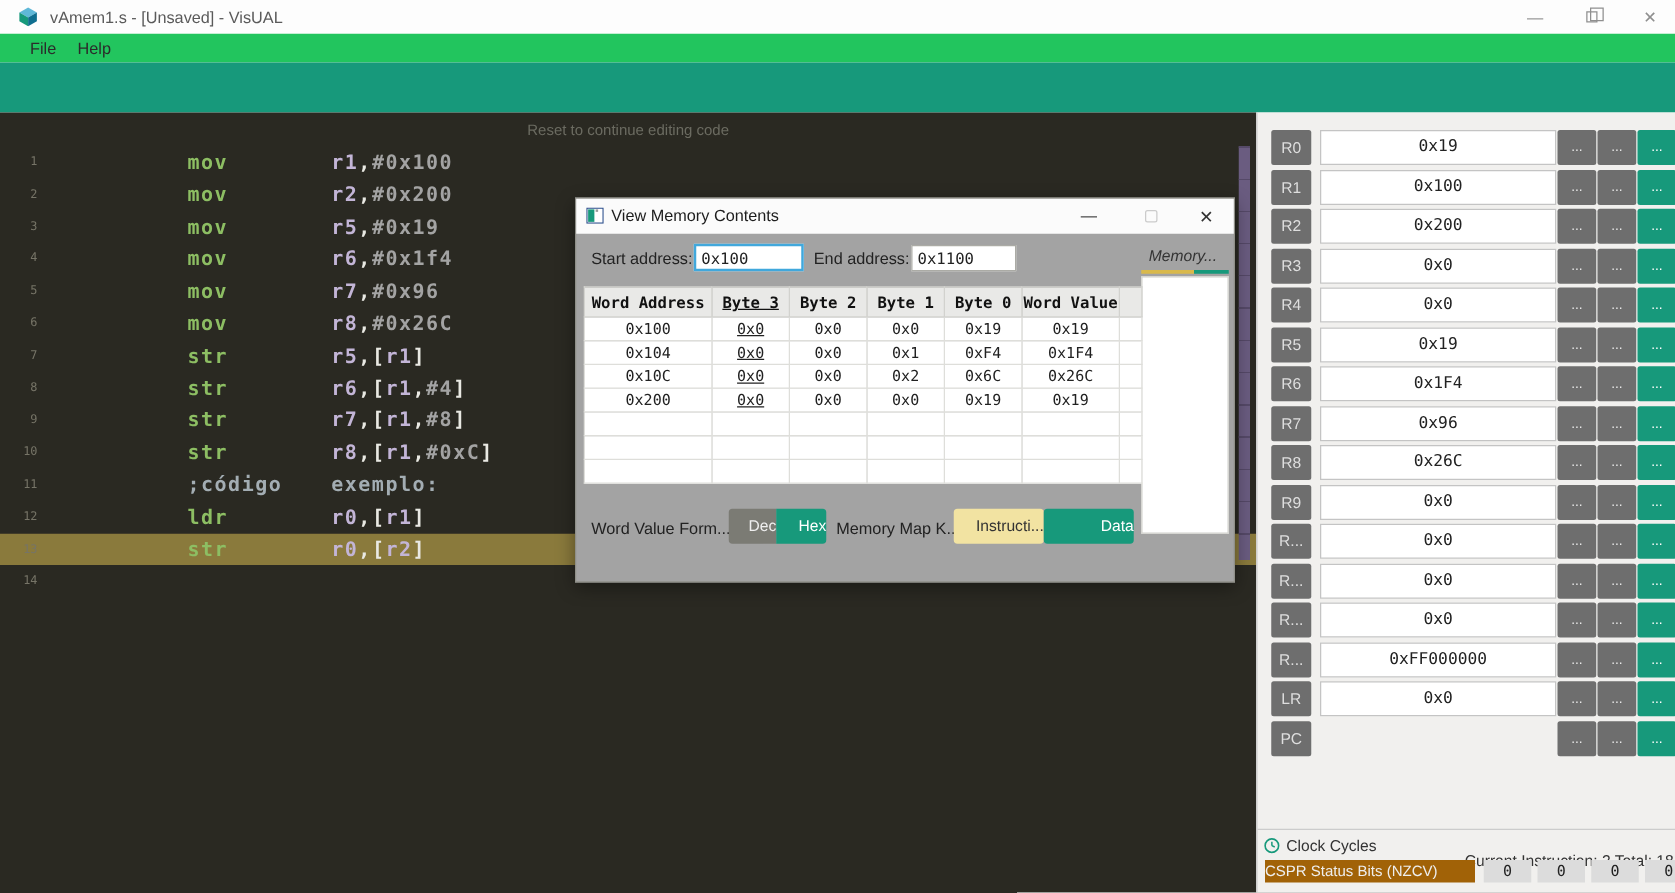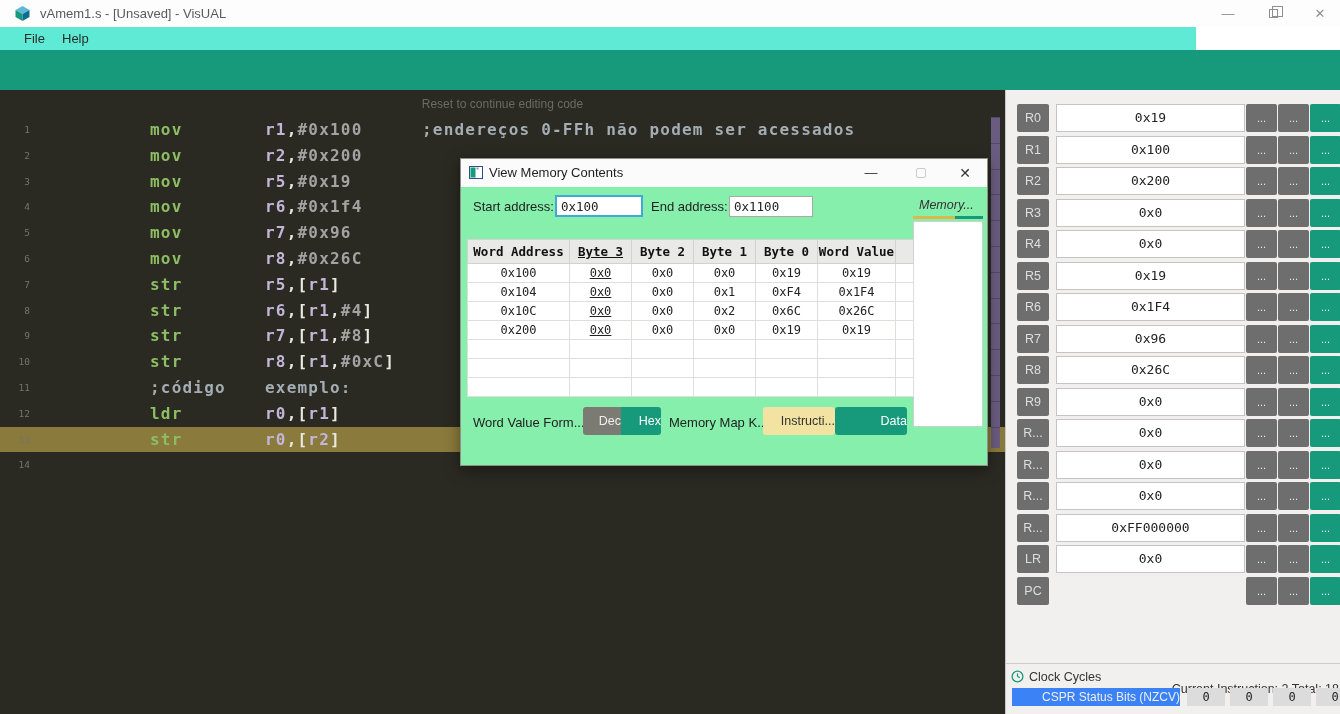--- a/index.html
+++ b/index.html
@@ -13,21 +13,21 @@
   .title-text { position:absolute; left:40px; top:0; line-height:27px; font-size:13px; color:#5a5a5a; }
   .win-ctl { position:absolute; top:0; width:32px; height:27px; text-align:center; line-height:27px;
              color:#8f8f8f; font-size:13px; }
   .win-min { right:96px; }
   .win-restore { right:50px; }
   .restore-shape { position:absolute; left:11px; top:9px; width:9px; height:9px; border:1px solid #8f8f8f; background:#fdfdfd; }
   .restore-shape:before { content:""; position:absolute; left:2px; top:-4px; width:9px; height:9px; border:1px solid #8f8f8f; }
   .win-close { right:4px; }
 
   
-  .menubar { position:absolute; left:0; top:27px; width:1196px; height:23px; background:#5eead4;padding-left:44px; }
+  .menubar { position:absolute; left:0; top:27px; width:1340px; height:23px; background:#22c55e;padding-left:44px; }
   .menu-item { position:absolute; top:0; line-height:23px; font-size:13px; color:#2b2b2b; }
   .menu-file { left:24px; }
   .menu-help { left:62px; }
 
   
   .toolbar { position:absolute; left:0; top:50px; width:1340px; height:40px; background:#17997b; }
   .tb-btn { position:absolute; top:57px; height:27px; background:#c9e9db; border:1px solid #9ed3c0;
             border-radius:3px; font-size:13px; color:#21342d; text-align:center; line-height:25px; }
   .tb-arrow { font-size:9px; color:#21342d; }
   .pin-btn { padding-top:4px; }
@@ -53,40 +53,40 @@
   .cm { position:absolute; left:422px; top:0; white-space:nowrap; }
   .tok-kw { color:#8dbe63; }
   .tok-reg { color:#c3b5d7; }
   .tok-num { color:#a3a3a3; }
   .tok-pun { color:#e9e9e3; }
   .tok-com { color:#a3adb3; }
   .scroll-strip { position:absolute; left:991px; top:27px; width:9px; height:331px; background:#6a5c80;
     background-image:repeating-linear-gradient(to bottom, #554968 0 1px, transparent 1px 25.8px); z-index:2; }
 
   
-  .dialog { position:absolute; left:460px; top:158px; width:528px; height:308px; background:#86efac;
+  .dialog { position:absolute; left:460px; top:158px; width:528px; height:308px; background:#a3a3a3;
             border:1px solid #8f8f88; box-shadow:0 4px 14px rgba(0,0,0,.4); z-index:10;padding-left:20px; }
   .dlg-titlebar { position:absolute; left:0; top:0; width:100%; height:28px; background:#fbfbfb; }
   .dlg-icon { position:absolute; left:8px; top:7px; width:14px; height:13px; }
   .dlg-title { position:absolute; left:28px; top:0; line-height:28px; font-size:13px; color:#1d1d1d; }
   .dlg-ctl { position:absolute; top:0; width:28px; height:28px; text-align:center; line-height:28px; font-size:13px; color:#333; }
   .dlg-min { left:396px; }
   .dlg-max { left:446px; }
   .dlg-max-shape { position:absolute; left:9px; top:9px; width:10px; height:10px; border:1px solid #cbcbcb; border-radius:2px; }
   .dlg-close { left:490px; font-size:14px; }
   .dlg-label { position:absolute; font-size:13px; color:#222; }
   .dlg-input { position:absolute; height:22px; background:#fff; font-family:"DejaVu Sans Mono", monospace;
                font-size:12.5px; color:#222; padding:0 4px; line-height:20px; }
   .inp-start { left:94px; top:36px; width:88px; border:2px solid #41a8dc; }
   .inp-end { left:268px; top:37px; width:84px; height:21px; border:1px solid #abaha5; border:1px solid #abab a5; border:1px solid #ababa5; }
   .mem-tab { position:absolute; left:458px; top:39px; width:60px; font-size:12.5px; color:#333;font-style:italic; }
   .mem-tab-underline { position:absolute; left:452px; top:57px; width:70px; height:3px;
        background:linear-gradient(to right, #d9b94c 0 60%, #17997b 60% 100%); }
   .mem-map-panel { position:absolute; left:452px; top:62px; width:70px; height:206px; background:#fff; border:1px solid #cfcfca; }
-  .mem-table { position:absolute; left:6px; top:80px; border-collapse:collapse; table-layout:fixed; }
+  .mem-table { position:absolute; left:6px; top:70px; border-collapse:collapse; table-layout:fixed; }
   .mem-table th { height:24px; background:#e9e9e7; border:1px solid #d2d2ce; font-family:"DejaVu Sans Mono", monospace;
                   font-size:12.5px; font-weight:bold; color:#111; }
   .mem-table td { height:19px; background:#fff; border:1px solid #dededa; text-align:center;
                   font-family:"DejaVu Sans Mono", monospace; font-size:12px; color:#222; }
   .c0{width:102px;} .c1{width:62px;text-decoration:underline;} .c2{width:62px;} .c3{width:62px;} .c4{width:62px;} .c5{width:78px;} .c6{width:18px;}
   .dlg-footer-label { position:absolute; font-size:13px; color:#222; top:256px; }
   .dlg-btn { position:absolute; top:248px; height:28px; text-align:right; line-height:28px; font-size:12.5px; }
   .btn-dec { left:122px; width:38px; background:#7b7b74; color:#efefef; border-radius:3px 0 0 3px; }
   .btn-hex { left:160px; width:40px; background:#17997b; color:#fff; border-radius:0 3px 3px 0; }
   .btn-instr { left:302px; width:72px; background:#f2e3a2; color:#333; border-radius:3px; }
@@ -101,22 +101,22 @@
                font-family:"DejaVu Sans Mono", monospace; font-size:13px; color:#222; text-align:center; line-height:26px; }
   .reg-btn { position:absolute; top:0; width:31px; height:28px; background:#6e6e6e; color:#e8e8e8;
              font-size:11px; text-align:center; line-height:28px; border-radius:2px; }
   .reg-btn.b0 { left:229px; } .reg-btn.b1 { left:261px; } .reg-btn.b2 { left:293px; background:#17997b; color:#fff; }
   .status-sep { position:absolute; left:0; top:573px; width:335px; border-top:1px solid #cccccc; }
   .clock-row { position:absolute; left:0; top:577px; width:335px; height:20px; }
   .clock-icon { position:absolute; left:5px; top:3px; width:13px; height:13px; }
   .clock-label { position:absolute; left:23px; top:0; font-size:12.5px; color:#333; line-height:20px; }
   .instr-info { position:absolute; right:2px; top:12px; font-size:12.5px; color:#333; line-height:20px; white-space:nowrap; }
   .cspr-row { position:absolute; left:6px; top:598px; width:329px; height:18px; }
-  .cspr-label { position:absolute; left:0; top:0; width:168px; height:18px; background:#3b82f6; color:#eeeeee;
-                font-size:12px; text-align:right; line-height:18px; }
+  .cspr-label { position:absolute; left:0; top:0; width:168px; height:18px; background:#a16207; color:#eeeeee;
+                font-size:12px; text-align:left; line-height:18px; }
   .cspr-box { position:absolute; top:0; width:38px; height:18px; background:#dcdcdc; color:#222;
               font-family:"DejaVu Sans Mono", monospace; font-size:12px; text-align:center; line-height:18px; }
 </style>
 </head>
 <body>
 
 <div id="app">
 
   <div class="titlebar">
     <svg class="app-icon" viewBox="0 0 17 17">
@@ -173,21 +173,20 @@
     <div class="tb-btn" style="left:1248px;width:95px;">Step Forwards</div>
   </div>
 
   <div class="editor">
     <div class="banner">Reset to continue editing code</div>
     <div class="code-lines">
         <div class="code-line">
           <span class="ln">1</span>
           <span class="m tok-kw">mov</span>
           <span class="args"><span class="tok-reg">r1</span><span class="tok-pun">,</span><span class="tok-num">#0x100</span></span>
-          <span class="cm tok-com">;endereços 0-FFh não podem ser acessados</span>
         </div>
         <div class="code-line">
           <span class="ln">2</span>
           <span class="m tok-kw">mov</span>
           <span class="args"><span class="tok-reg">r2</span><span class="tok-pun">,</span><span class="tok-num">#0x200</span></span>
         </div>
         <div class="code-line">
           <span class="ln">3</span>
           <span class="m tok-kw">mov</span>
           <span class="args"><span class="tok-reg">r5</span><span class="tok-pun">,</span><span class="tok-num">#0x19</span></span>

